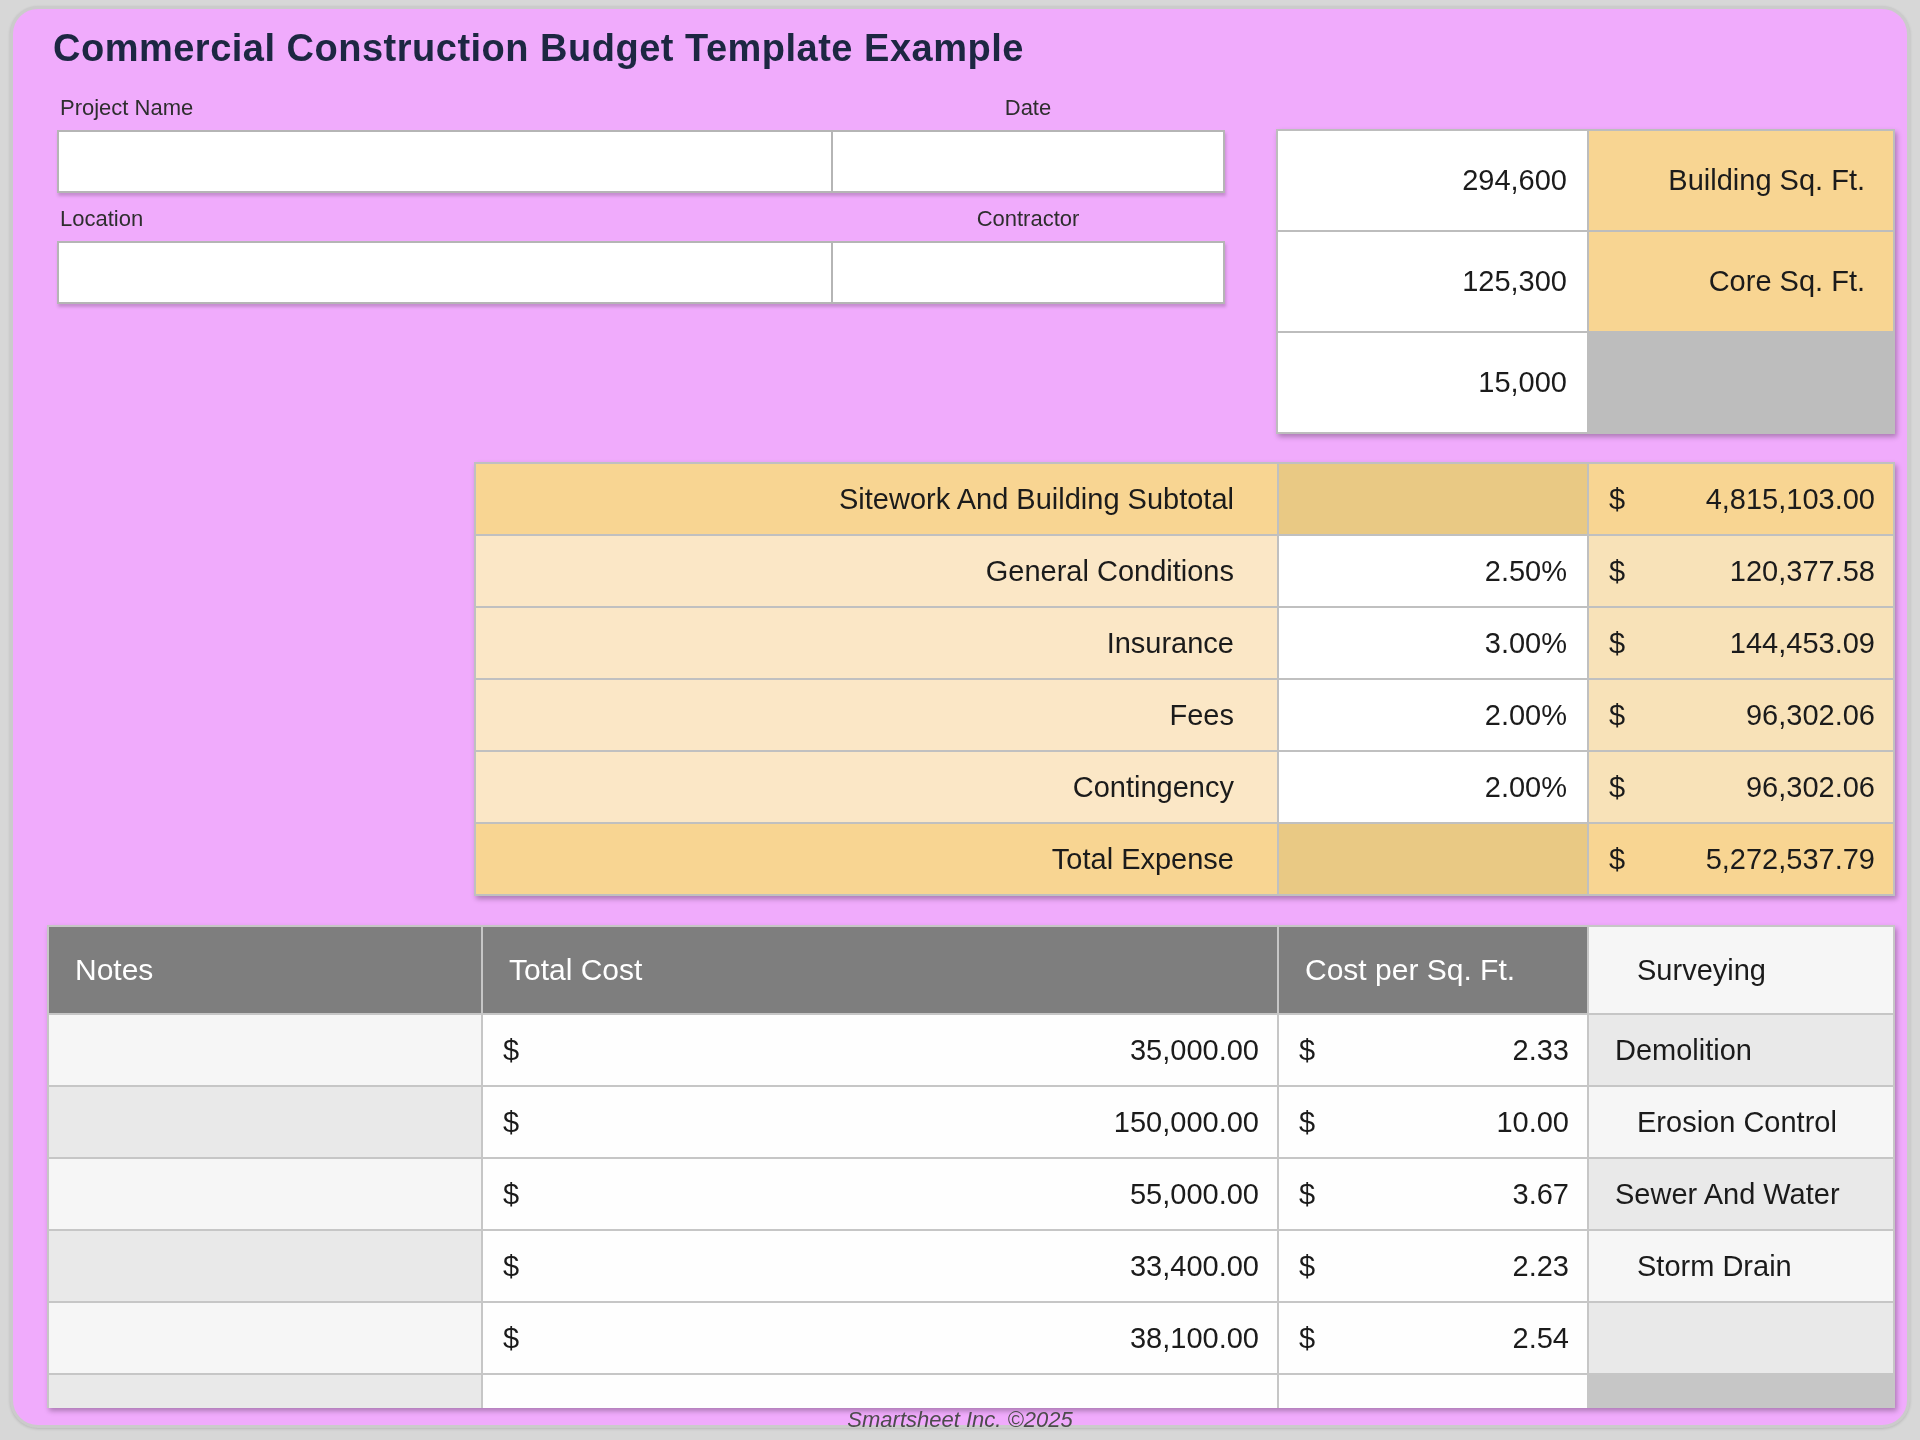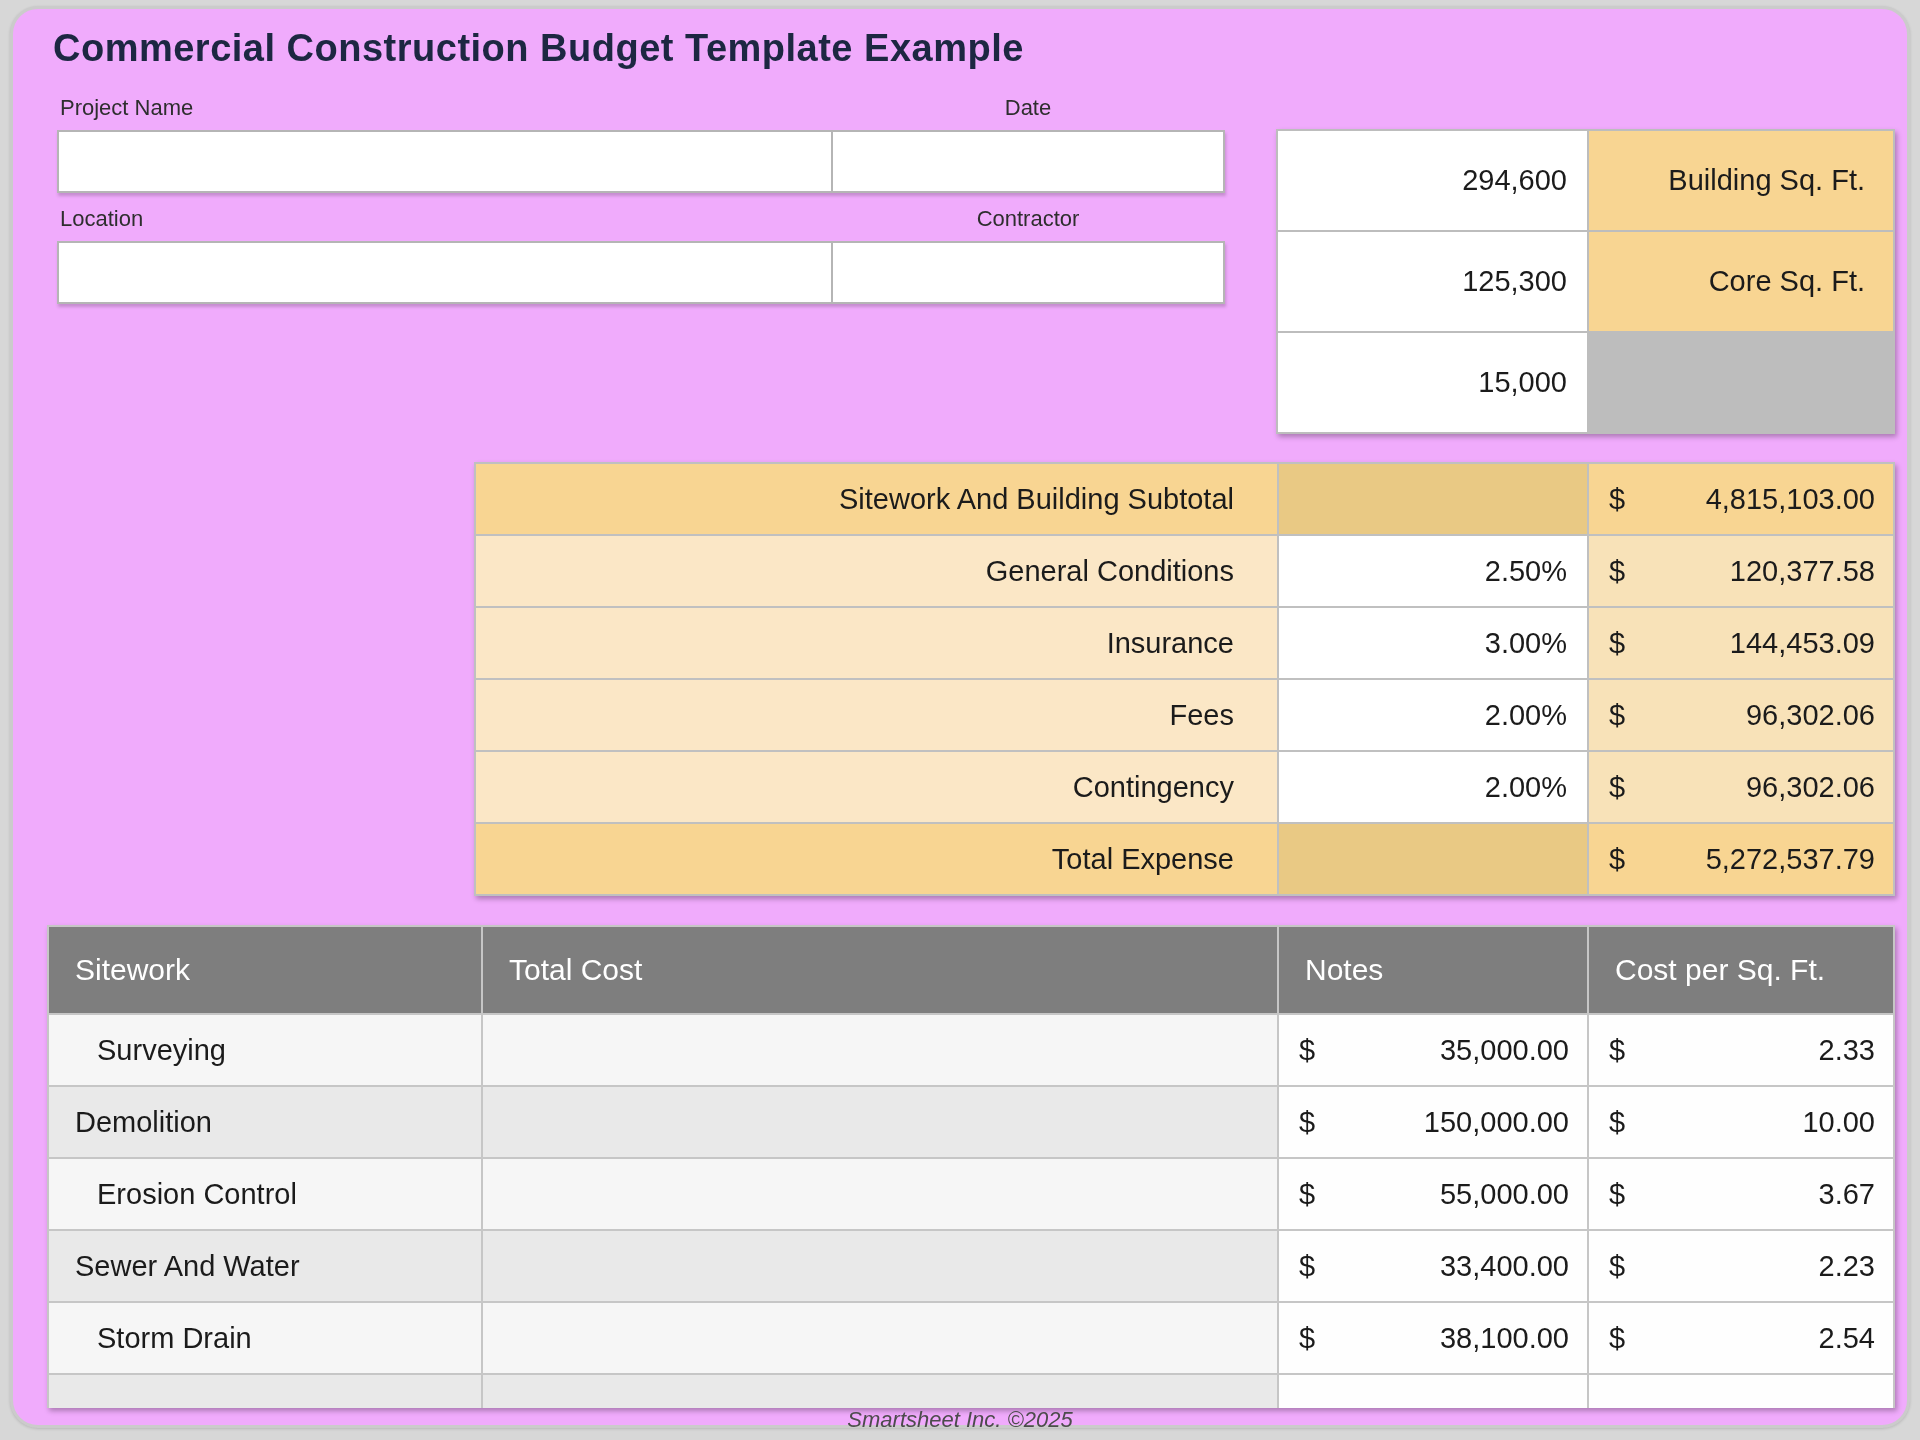--- a/index.html
+++ b/index.html
@@ -144,23 +144,22 @@
       </div>
       <div class="cellflex sum-label emph">Total Expense</div>
       <div class="cellflex sum-mid emph"></div>
       <div class="cellflex sum-amount emph">
         <span>$</span>
         <span>5,272,537.79</span>
       </div>
     </div>
 
   <div id="sitework-table" class="gridtable">
-      <div class="cellflex sw-h">Sitework</div>
+      <div class="cellflex sw-h">Notes</div>
       <div class="cellflex sw-h">Total Cost</div>
-      <div class="cellflex sw-h">Notes</div>
       <div class="cellflex sw-h">Cost per Sq. Ft.</div>
       <div class="cellflex sw-name row-light">Surveying</div>
       <div class="cellflex sw-notes row-light"></div>
       <div class="cellflex sw-money">
         <span>$</span>
         <span>35,000.00</span>
       </div>
       <div class="cellflex sw-money">
         <span>$</span>
         <span>2.33</span>

